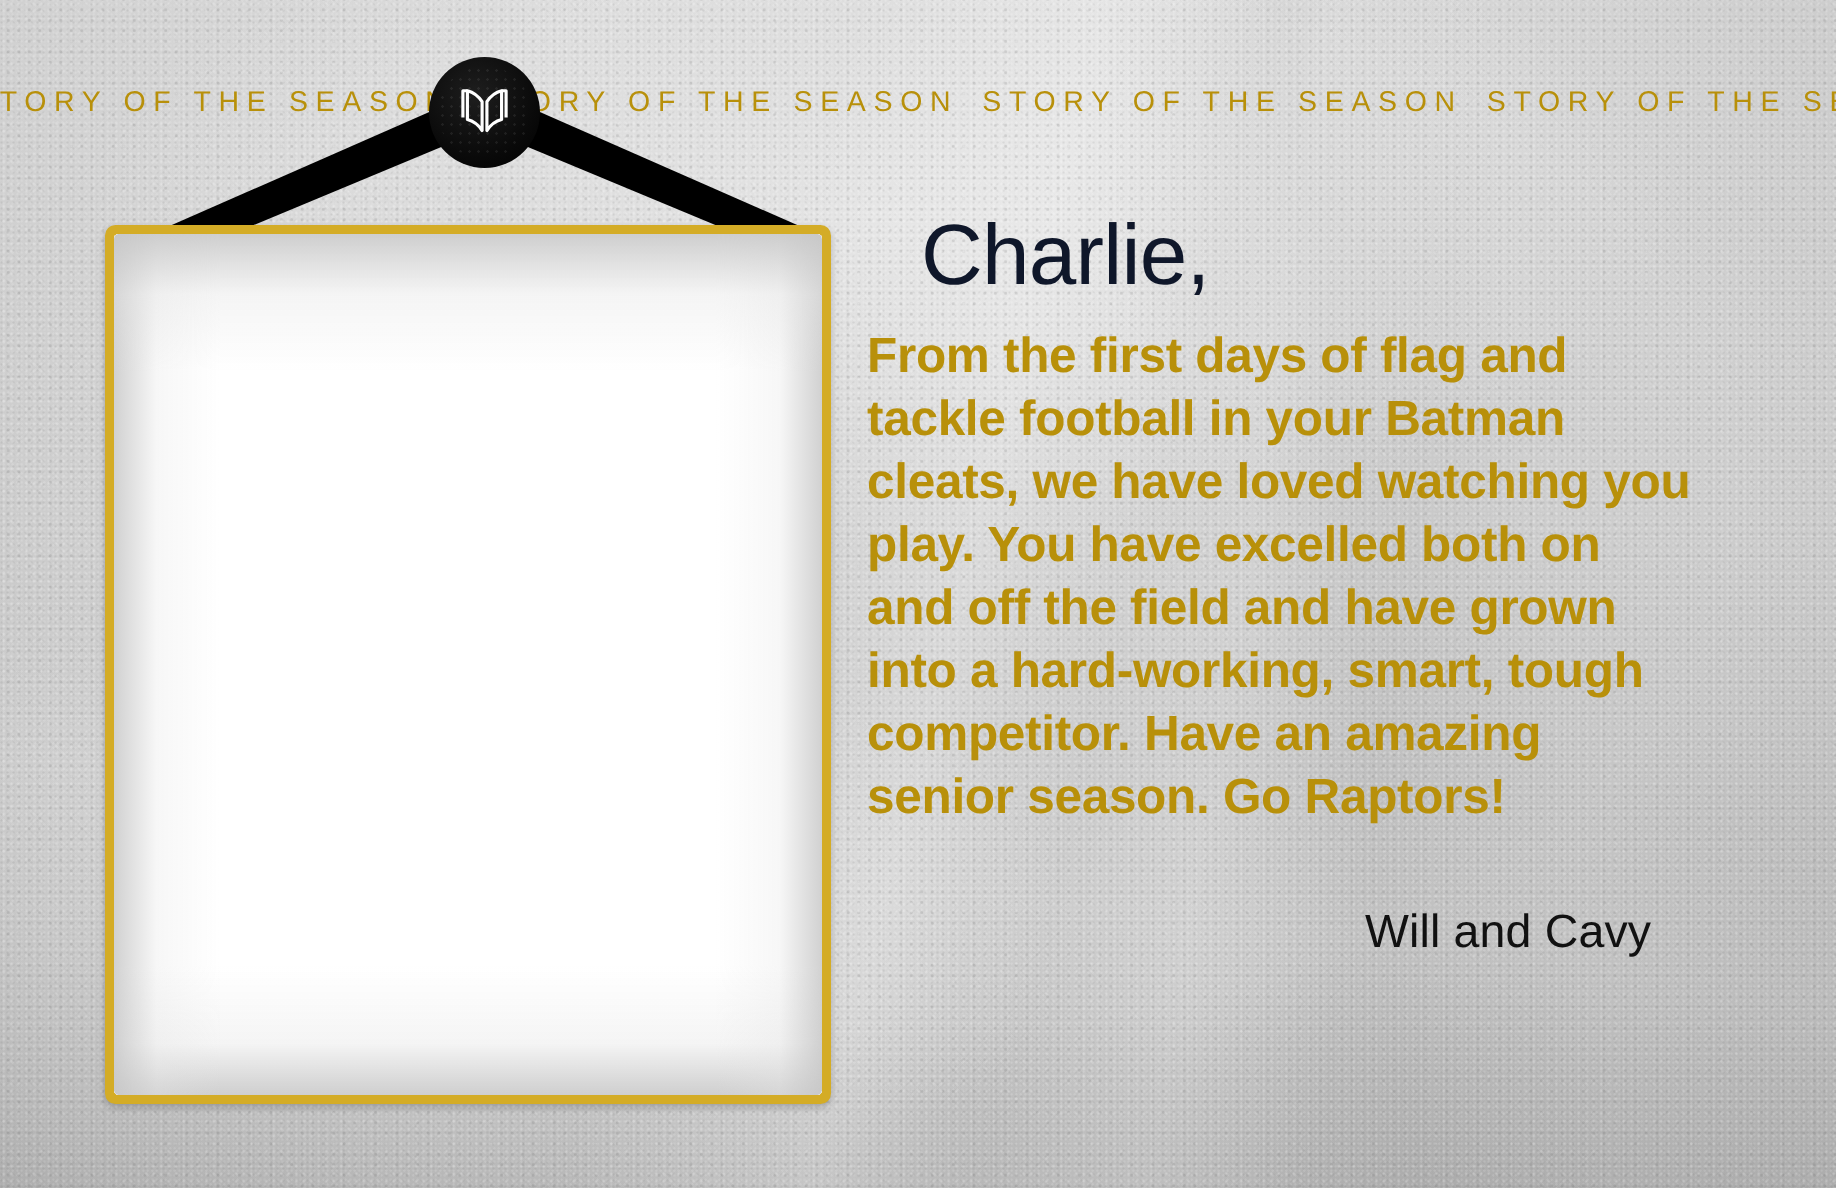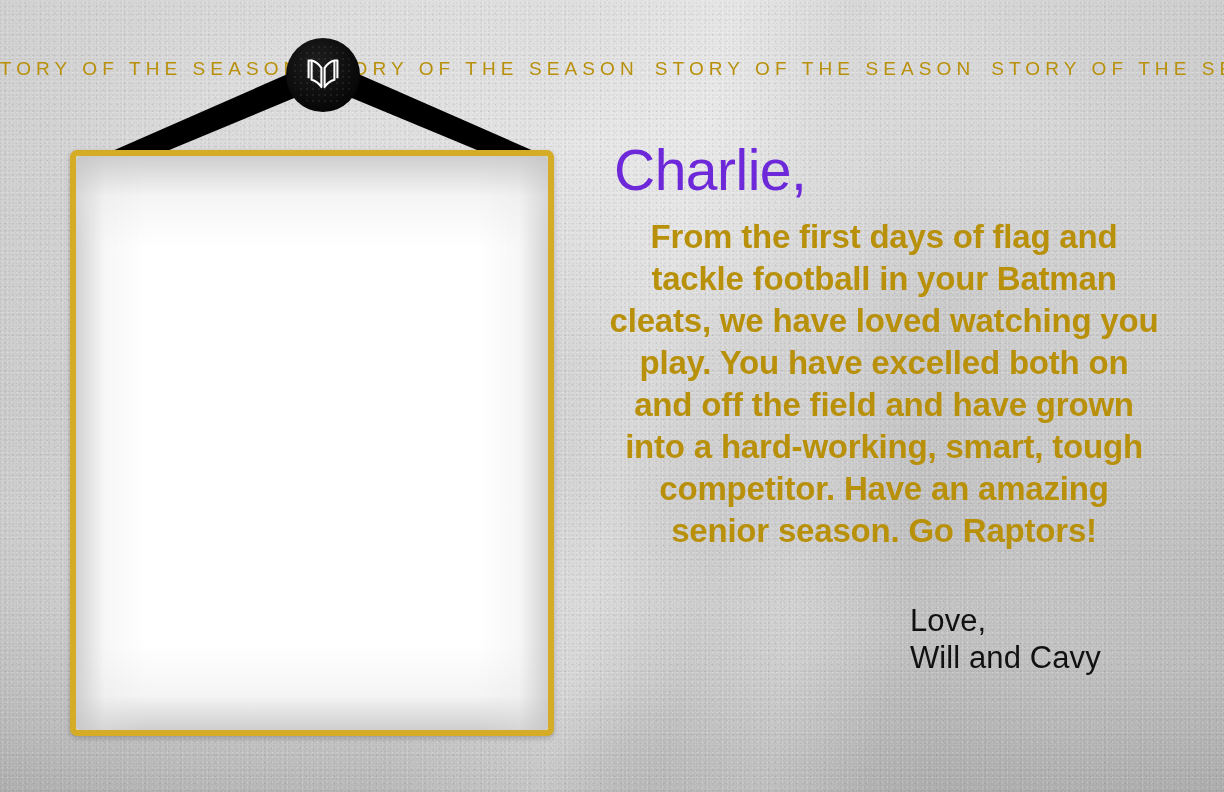--- a/index.html
+++ b/index.html
@@ -149,33 +149,33 @@
   }
 
   
   .message {
     position: absolute;
     left: 578px;
     top: 138px;
     width: 628px;
   }
   .salutation {
-    color: #6d28d9;
+    color: #0f172a;
     font-size: 57px;
     font-weight: 400;
     line-height: 64px;
     letter-spacing: -0.5px;
     margin: 0 0 14px 36px;
   }
   .body-copy {
     color: #b8900a;
     font-size: 33px;
     font-weight: 700;
     line-height: 42px;
-    text-align: center;
+    text-align: left;
     letter-spacing: -0.2px;
     margin: 0;
     width: 612px;
   }
   .signoff {
     margin-top: 50px;
     margin-left: 332px;
     color: #111111;
     font-size: 31px;
     font-weight: 400;
@@ -214,18 +214,17 @@
   <div class="frame">
     <div class="frame-mat">
       <div class="frame-photo"></div>
     </div>
   </div>
 
   <div class="message">
     <h1 class="salutation">Charlie,</h1>
     <p class="body-copy" id="body-copy"><span>From the first days of flag and</span><br><span>tackle football in your Batman</span><br><span>cleats, we have loved watching you</span><br><span>play.  You have excelled both on</span><br><span>and off the field and have grown</span><br><span>into a hard-working, smart, tough</span><br><span>competitor.  Have an amazing</span><br><span>senior season.  Go Raptors!</span></p>
     <div class="signoff" id="signoff">
-        <div>Love,</div>
         <div>Will and Cavy</div>
       </div>
   </div>
 
 </div>
 
 </body></html>

